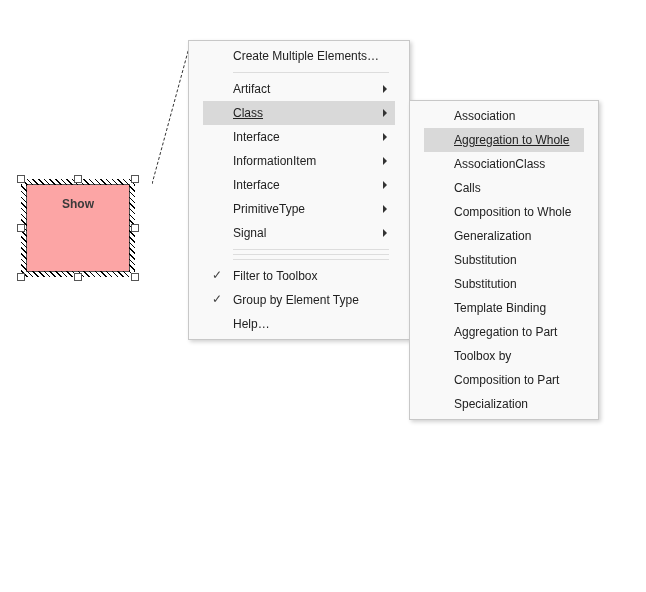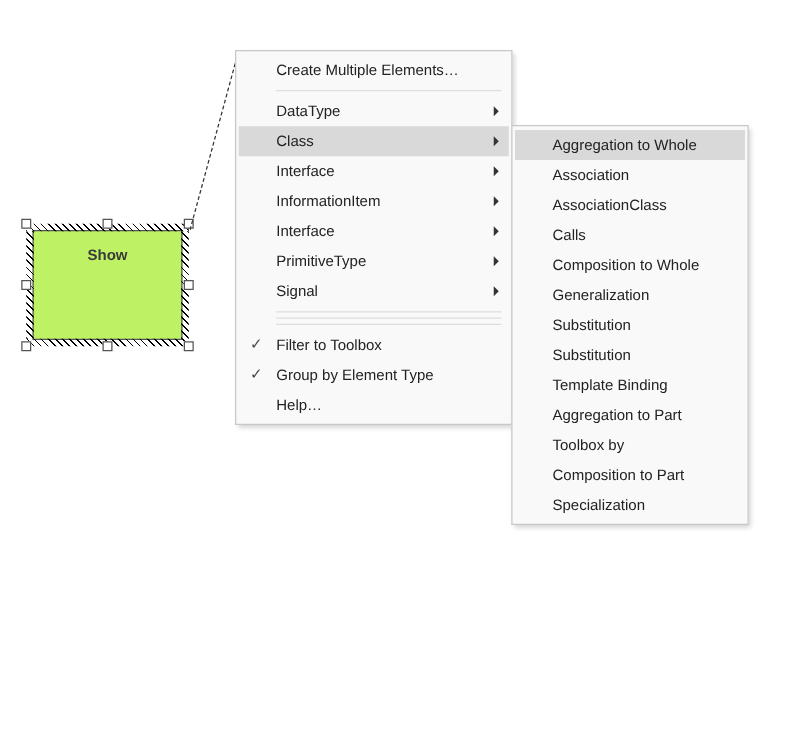--- a/index.html
+++ b/index.html
@@ -11,23 +11,23 @@
     font-family: "Segoe UI", Tahoma, sans-serif;
     font-size: 12px;
     color: #222;
     position: relative;
   }
   
   .element-box {
     position: absolute;
     left: 26px;
     top: 184px;
-    width: 120px;
+    width: 104px;
     height: 88px;
-    background: #bef264;
+    background: #fca5a5;
     border: 1px solid #555;
   }
   .hatch {
     position: absolute;
     background-image: repeating-linear-gradient(45deg, #000 0, #000 1px, transparent 1px, transparent 4px);
   }
   .hatch.top { top: -6px; left: -6px; right: -6px; height: 6px; }
   .hatch.bottom { bottom: -6px; left: -6px; right: -6px; height: 6px; }
   .hatch.left { top: 0; bottom: 0; left: -6px; width: 6px; }
   .hatch.right { top: 0; bottom: 0; right: -6px; width: 6px; }
@@ -57,40 +57,41 @@
     left: 152px;
     top: 44px;
     pointer-events: none;
   }
   
   .menu {
     position: absolute;
     background: #f9f9f9;
     border: 1px solid #c8c8c8;
     box-shadow: 2px 2px 4px rgba(0,0,0,0.18);
-    padding: 3px 2px;
+    padding: 3px 14px;
   }
   .menu-main {
     left: 188px;
     top: 40px;
     width: 222px;
   }
   .menu-sub {
     left: 409px;
     top: 100px;
     width: 190px;
   }
   .item {
     position: relative;
     padding: 4px 24px 4px 30px;
     line-height: 16px;
     white-space: nowrap;
   }
   .item.hov {
     background: #d9d9d9;
+    text-decoration: underline;
   }
   .arrow {
     position: absolute;
     right: 8px;
     top: 50%;
     margin-top: -4px;
     width: 0; height: 0;
     border-top: 4px solid transparent;
     border-bottom: 4px solid transparent;
     border-left: 4px solid #333;
@@ -130,21 +131,21 @@
 <svg class="leader" width="40" height="150">
   <line x1="0" y1="140" x2="38" y2="0" stroke="#333" stroke-width="1" stroke-dasharray="3 2"></line>
 </svg>
 
 <div class="menu menu-main">
   <div class="item">
     <span>Create Multiple Elements…</span>
   </div>
   <div class="sep"></div>
   <div class="item">
-    <span>DataType</span>
+    <span>Artifact</span>
     <span class="arrow"></span>
   </div>
   <div class="item hov">
     <span>Class</span>
     <span class="arrow"></span>
   </div>
   <div class="item">
     <span>Interface</span>
     <span class="arrow"></span>
   </div>
@@ -174,27 +175,27 @@
   <div class="item">
     <span class="check">✓</span>
     <span>Group by Element Type</span>
   </div>
   <div class="item">
     <span>Help…</span>
   </div>
 </div>
 
 <div class="menu menu-sub">
+  <div class="item">
+    <span>Association</span>
+  </div>
   <div class="item hov">
     <span>Aggregation to Whole</span>
   </div>
   <div class="item">
-    <span>Association</span>
-  </div>
-  <div class="item">
     <span>AssociationClass</span>
   </div>
   <div class="item">
     <span>Calls</span>
   </div>
   <div class="item">
     <span>Composition to Whole</span>
   </div>
   <div class="item">
     <span>Generalization</span>

